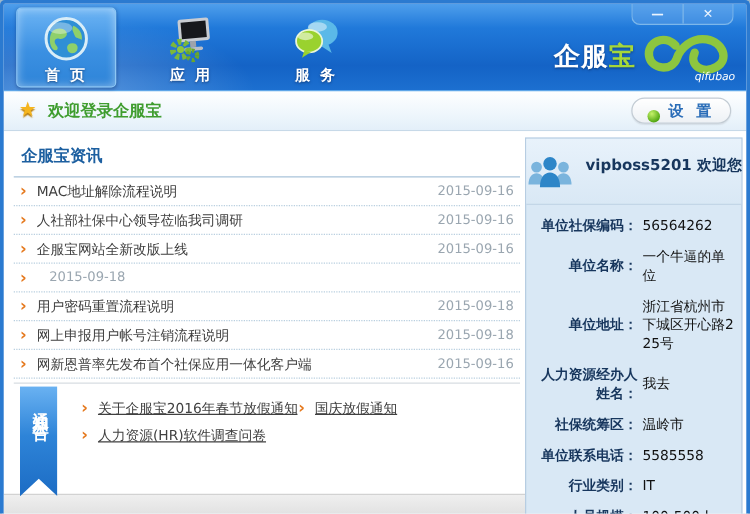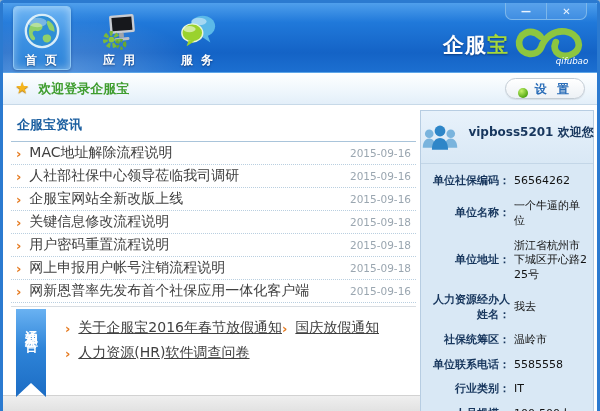--- a/index.html
+++ b/index.html
@@ -21,21 +21,21 @@
     background:linear-gradient(180deg,#4f9fec 0%,#2079da 28%,#1463c6 72%,#1c6fd0 100%);
     border-bottom:1px solid #5ea6e8;
   }
   .titlebar::before {
     content:""; position:absolute; inset:0;
     background:radial-gradient(ellipse 220px 90px at 8% 105%, rgba(255,255,255,.28), rgba(255,255,255,0) 70%);
     pointer-events:none;
   }
   .tabs { position:absolute; left:10px; top:3px; display:flex; gap:20px; }
   .tab {
-    width:58px; height:64px; display:flex; flex-direction:column;
+    width:80px; height:64px; display:flex; flex-direction:column;
     align-items:center; padding-top:5px; cursor:pointer; border:1px solid transparent;
   }
   .tab.active {
     background:linear-gradient(180deg,#6cb4f4 0%,#3b90e2 55%,#2e84d8 100%);
     border:1px solid #8ec7f4; border-radius:4px;
     box-shadow:inset 0 0 8px rgba(255,255,255,.45), 0 1px 3px rgba(0,30,80,.35);
   }
   .tab .icon { width:38px; height:38px; }
   .tab .label {
     color:#fff; font-size:12px; font-weight:bold; margin-top:2px;
@@ -83,21 +83,21 @@
   .left { flex:1; min-width:0; padding:0 4px 0 8px; display:flex; flex-direction:column; height:100%; }
 
   .news-title-row { padding:9px 6px 7px; border-bottom:1px solid #a9c4da; }
   .news-title { color:#1c5fa0; font-weight:bold; font-size:13px; }
 
   .news-row {
     display:flex; align-items:center; height:23px; padding:0 5px;
     border-bottom:1px dotted #b9cfe0; cursor:pointer;
   }
   .bullet { color:#e5791e; font-weight:bold; font-size:13px; margin-right:8px; line-height:1; }
-  .ntitle { flex:1; font-size:14px; color:#404040; white-space:nowrap; overflow:hidden; text-overflow:ellipsis; }
+  .ntitle { flex:1; font-size:11px; color:#404040; white-space:nowrap; overflow:hidden; text-overflow:ellipsis; }
   .ndate { color:#9aa6b0; font-size:10.5px; margin-left:10px; white-space:nowrap; }
 
   .notices { position:relative; border-top:1px solid #d8dde2; margin-top:3px; min-height:88px; padding:12px 4px 4px 54px; }
   .ribbon {
     position:absolute; left:5px; top:2px; width:30px; height:88px;
     background:linear-gradient(180deg,#6ab2f2 0%,#2e84d8 45%,#1c6cc4 100%);
     color:#fff; font-size:13px; font-weight:bold;
     writing-mode:vertical-lr; text-orientation:upright; letter-spacing:3px;
     display:flex; align-items:center; justify-content:flex-start;
     padding-top:10px; cursor:pointer;
@@ -220,21 +220,20 @@
         <span class="ntitle">人社部社保中心领导莅临我司调研</span>
         <span class="ndate">2015-09-16</span>
       </div>
       <div class="news-row">
         <span class="bullet">›</span>
         <span class="ntitle">企服宝网站全新改版上线</span>
         <span class="ndate">2015-09-16</span>
       </div>
       <div class="news-row">
         <span class="bullet">›</span>
-        <span class="ntitle">关键信息修改流程说明</span>
         <span class="ndate">2015-09-18</span>
       </div>
       <div class="news-row">
         <span class="bullet">›</span>
         <span class="ntitle">用户密码重置流程说明</span>
         <span class="ndate">2015-09-18</span>
       </div>
       <div class="news-row">
         <span class="bullet">›</span>
         <span class="ntitle">网上申报用户帐号注销流程说明</span>

